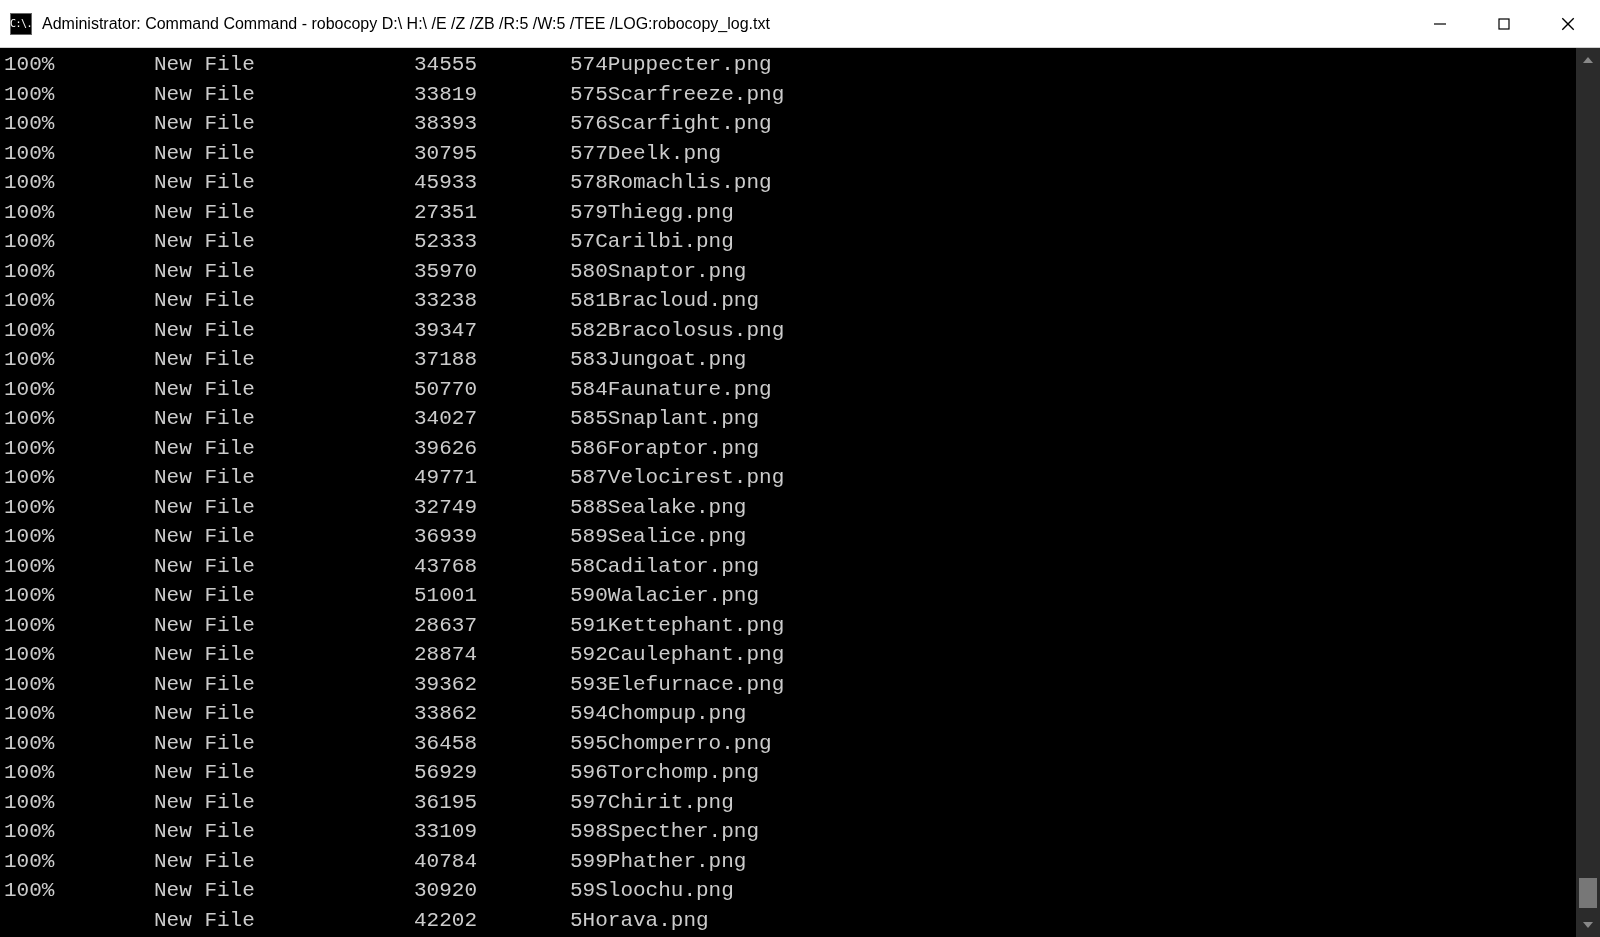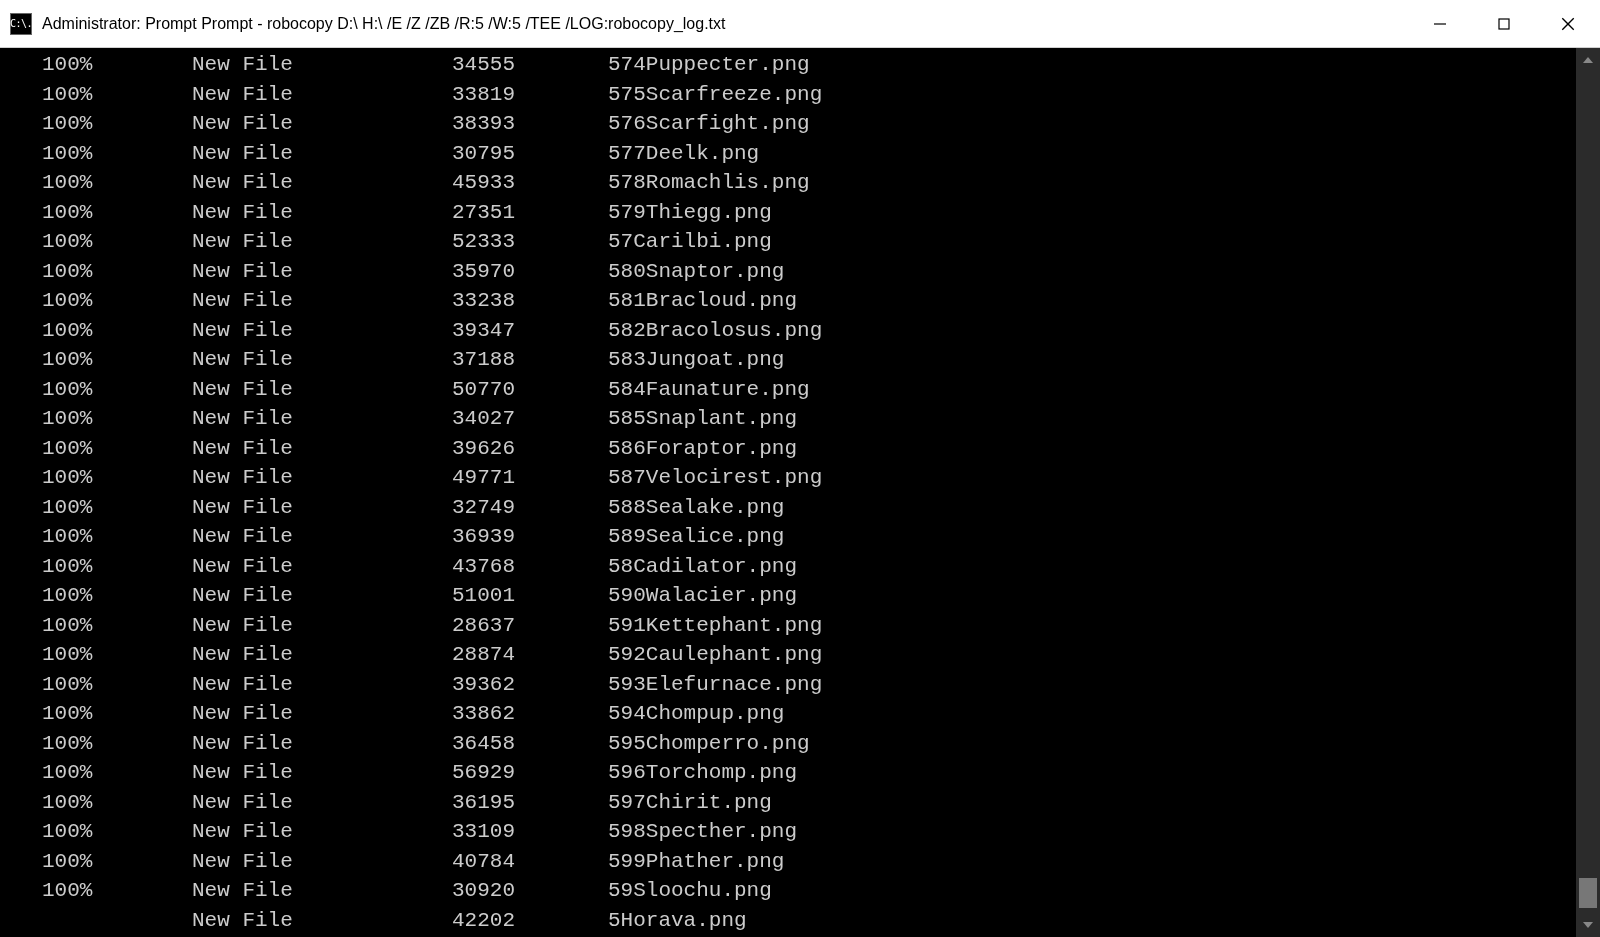--- a/index.html
+++ b/index.html
@@ -83,21 +83,20 @@
     .terminal {
       flex: 1;
       background: #000;
       color: #ccc;
       font-family: Consolas, "Courier New", monospace;
       font-size: 21px;
       line-height: 29.5px;
       padding: 2px 0 9px 4px;
       white-space: pre;
       overflow: hidden;
-      margin-left: 38px;
     }
     .row {
       display: block;
       height: 29.5px;
     }
     .row span {
       display: inline-block;
       vertical-align: top;
     }
     .c-pct { width: 150px; }
@@ -130,21 +129,21 @@
       border-radius: 0;
       cursor: pointer;
     }
   </style>
 </head>
 <body>
 
 <div class="window">
   <div class="titlebar">
     <div class="icon">C:\.</div>
-    <div class="title">Administrator: Prompt Prompt - robocopy  D:\ H:\ /E /Z /ZB /R:5 /W:5 /TEE /LOG:robocopy_log.txt</div>
+    <div class="title">Administrator: Command Command - robocopy  D:\ H:\ /E /Z /ZB /R:5 /W:5 /TEE /LOG:robocopy_log.txt</div>
     <div class="controls">
       <div class="btn">
         <svg viewBox="0 0 14 14">
             <line x1="1" y1="7" x2="13" y2="7" stroke="currentColor" stroke-width="1.2"></line>
           </svg>
       </div>
       <div class="btn">
         <svg viewBox="0 0 14 14">
             <rect x="2" y="2" width="10" height="10" fill="none" stroke="currentColor" stroke-width="1.2"></rect>
           </svg>

